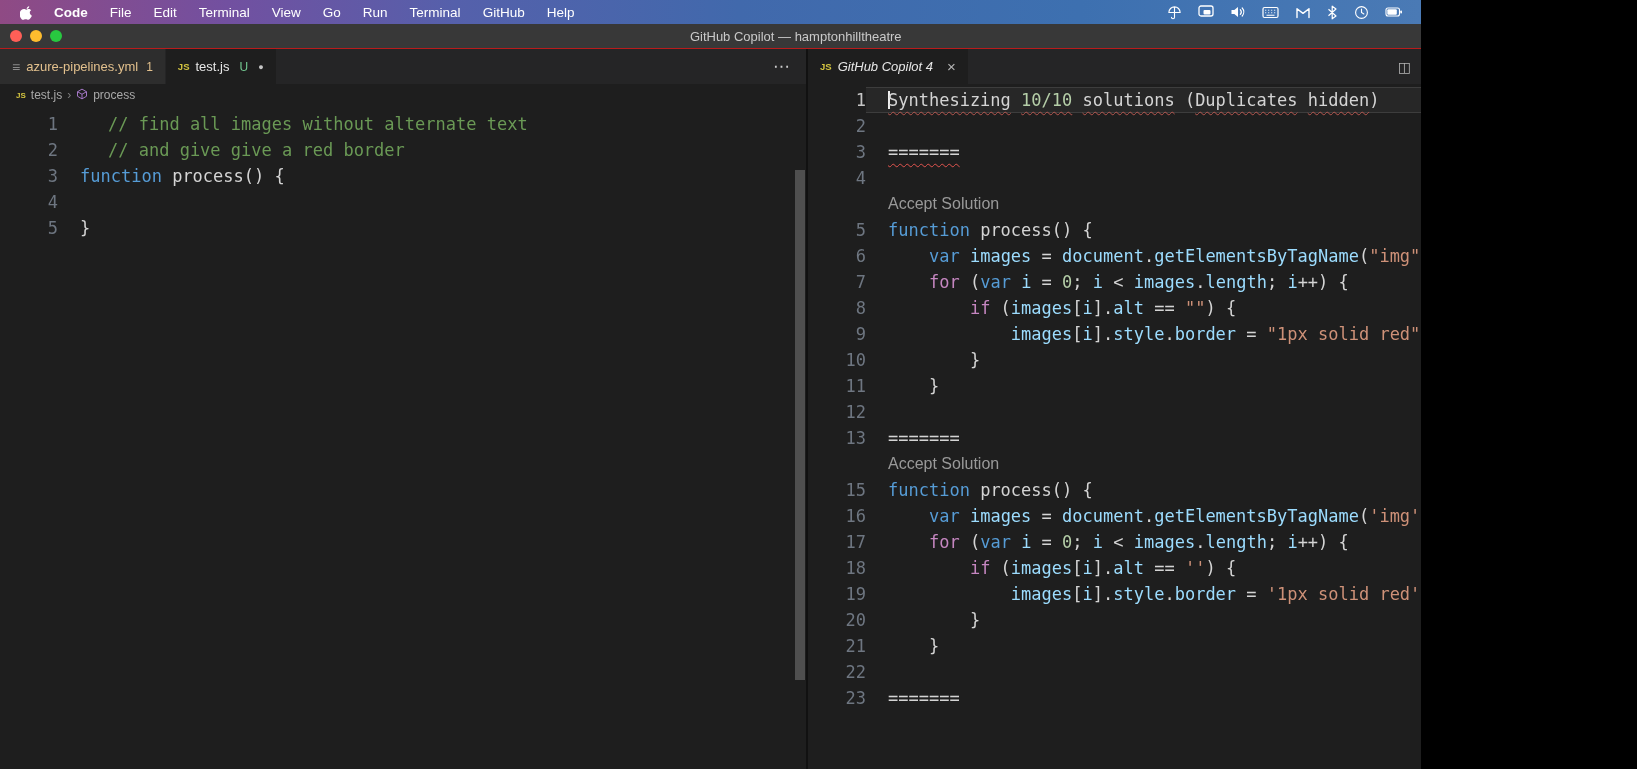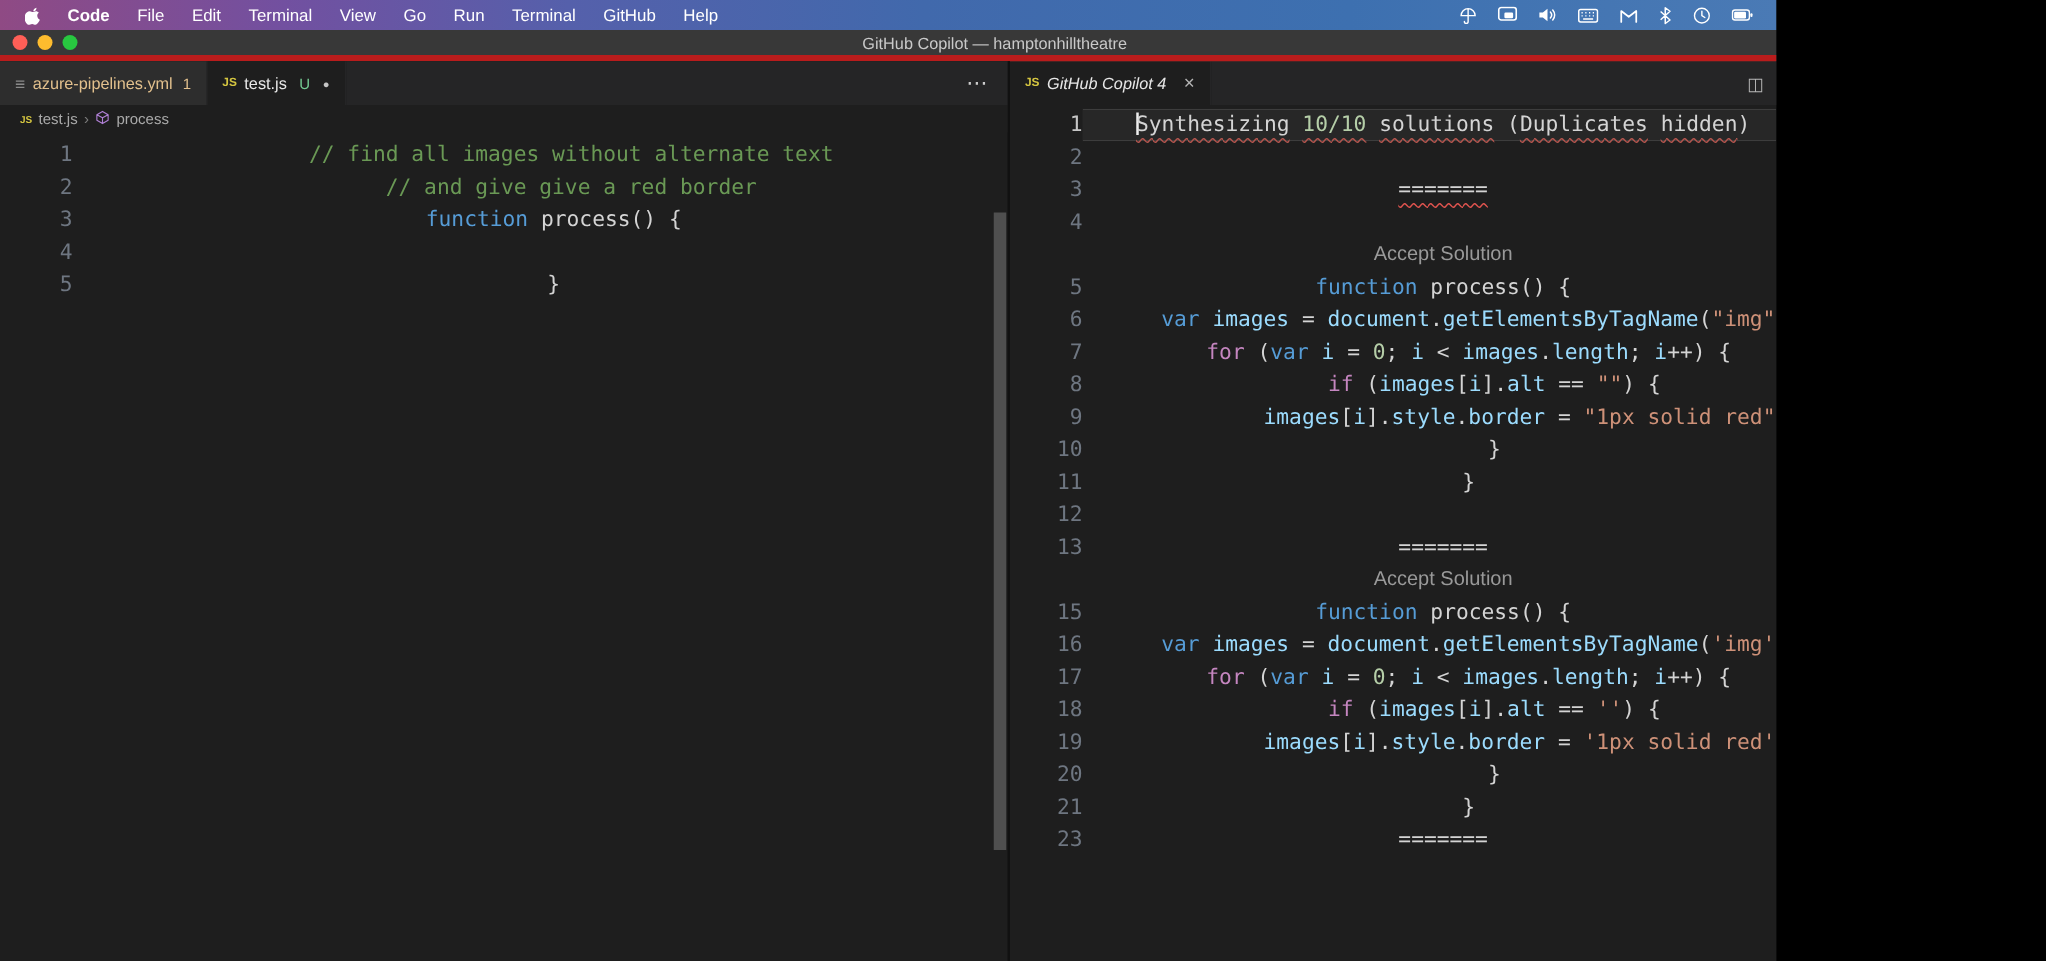--- a/index.html
+++ b/index.html
@@ -15,21 +15,21 @@
   }
   .apple-wrap { padding:0 10px 0 12px; display:flex; align-items:center; }
   .menu-item { padding:0 11px; cursor:default; }
   .menu-item.app-name { font-weight:bold; }
   .menu-right { margin-left:auto; display:flex; align-items:center; gap:16px; padding-right:10px; }
   .status-icon { display:flex; align-items:center; }
   .status-icon svg { display:block; }
 
   
   .titlebar { height:25px; flex-shrink:0; background:var(--titlebar-bg,#383838); position:relative;
-              display:flex; align-items:center; border-bottom:5px solid #b91c1c; }
+              display:flex; align-items:center; border-bottom:1px solid #b91c1c; }
   .traffic { display:flex; gap:8px; padding-left:10px; }
   .tl { width:12px; height:12px; border-radius:50%; }
   .tl.red { background:#ff5f57; } .tl.yellow { background:#febc2e; } .tl.green { background:#28c840; }
   .wintitle { position:absolute; left:56%; transform:translateX(-50%); color:#c9c9c9; font-size:13px; white-space:nowrap; }
 
   
   .main { flex:1; min-height:0; display:flex; }
   .pane-left { width:808px; flex-shrink:0; display:flex; flex-direction:column; position:relative;
                border-right:2px solid #111111; background:var(--editor-bg,#1e1e1e); }
   .pane-right { flex:1; min-width:0; display:flex; flex-direction:column; background:var(--editor-bg,#1e1e1e); }
@@ -58,21 +58,21 @@
   .bc-js { color:#d4c540; font-size:8px; font-weight:bold; }
 
   
   .editor { flex:1; min-height:0; overflow:hidden; position:relative;
             font-family:"DejaVu Sans Mono",monospace; font-size:17px; }
   .editor.pad-left-ed { padding-top:5px; }
   .editor.pad-right-ed { padding-top:3px; }
   .code-row { display:flex; height:26px; line-height:26px; white-space:pre; }
   .gutter { width:58px; flex-shrink:0; text-align:right; color:var(--line-number,#6e7681); user-select:none; }
   .gutter.cur-num { color:#c6c6c6; }
-  .code { flex:1; padding-left:22px; color:var(--default-text,#d4d4d4);text-align:center; }
+  .code { flex:1; padding-left:22px; color:var(--default-text,#d4d4d4); }
   .code-row.cur .code { background:#272727; box-shadow:inset 0 1px 0 #3d3d3d, inset 0 -1px 0 #3d3d3d; }
   .lens-row .code { font-family:"Liberation Sans",sans-serif; font-size:16px; color:var(--codelens,#999999); }
   .cursor { display:inline-block; width:2px; height:18px; background:#eeeeee; vertical-align:-3px; margin-right:-2px; }
 
   .tk-cm { color:var(--comment,#6a9955);margin-left:28px; }
   .tk-kw { color:var(--keyword,#569cd6); }
   .tk-ct { color:var(--control-keyword,#c586c0); }
   .tk-v  { color:var(--variable,#9cdcfe); }
   .tk-s  { color:var(--string,#ce9178); }
   .tk-n  { color:var(--number,#b5cea8); }
@@ -232,19 +232,20 @@
             <div class="code-row"><span class="gutter">12</span><span class="code"></span></div>
             <div class="code-row"><span class="gutter">13</span><span class="code"><span class="tk-d">=======</span></span></div>
             <div class="code-row lens-row"><span class="gutter"></span><span class="code">Accept Solution</span></div>
             <div class="code-row"><span class="gutter">15</span><span class="code"><span class="tk-kw">function</span><span class="tk-d"> </span><span class="tk-fn">process</span><span class="tk-d">() {</span></span></div>
             <div class="code-row"><span class="gutter">16</span><span class="code"><span class="tk-d">    </span><span class="tk-kw">var</span><span class="tk-d"> </span><span class="tk-v">images</span><span class="tk-d"> = </span><span class="tk-v">document</span><span class="tk-d">.</span><span class="tk-v">getElementsByTagName</span><span class="tk-d">(</span><span class="tk-s">'img'</span><span class="tk-d">);</span></span></div>
             <div class="code-row"><span class="gutter">17</span><span class="code"><span class="tk-d">    </span><span class="tk-ct">for</span><span class="tk-d"> (</span><span class="tk-kw">var</span><span class="tk-d"> </span><span class="tk-v">i</span><span class="tk-d"> = </span><span class="tk-n">0</span><span class="tk-d">; </span><span class="tk-v">i</span><span class="tk-d"> &lt; </span><span class="tk-v">images</span><span class="tk-d">.</span><span class="tk-v">length</span><span class="tk-d">; </span><span class="tk-v">i</span><span class="tk-d">++) {</span></span></div>
             <div class="code-row"><span class="gutter">18</span><span class="code"><span class="tk-d">        </span><span class="tk-ct">if</span><span class="tk-d"> (</span><span class="tk-v">images</span><span class="tk-d">[</span><span class="tk-v">i</span><span class="tk-d">].</span><span class="tk-v">alt</span><span class="tk-d"> == </span><span class="tk-s">''</span><span class="tk-d">) {</span></span></div>
             <div class="code-row"><span class="gutter">19</span><span class="code"><span class="tk-d">            </span><span class="tk-v">images</span><span class="tk-d">[</span><span class="tk-v">i</span><span class="tk-d">].</span><span class="tk-v">style</span><span class="tk-d">.</span><span class="tk-v">border</span><span class="tk-d"> = </span><span class="tk-s">'1px solid red'</span><span class="tk-d">;</span></span></div>
             <div class="code-row"><span class="gutter">20</span><span class="code"><span class="tk-d">        }</span></span></div>
             <div class="code-row"><span class="gutter">21</span><span class="code"><span class="tk-d">    }</span></span></div>
+            <div class="code-row"><span class="gutter">22</span><span class="code"></span></div>
             <div class="code-row"><span class="gutter">23</span><span class="code"><span class="tk-d">=======</span></span></div>
           </div>
       </div>
     </div>
 
   </div>
 </div>
 
 </body></html>

